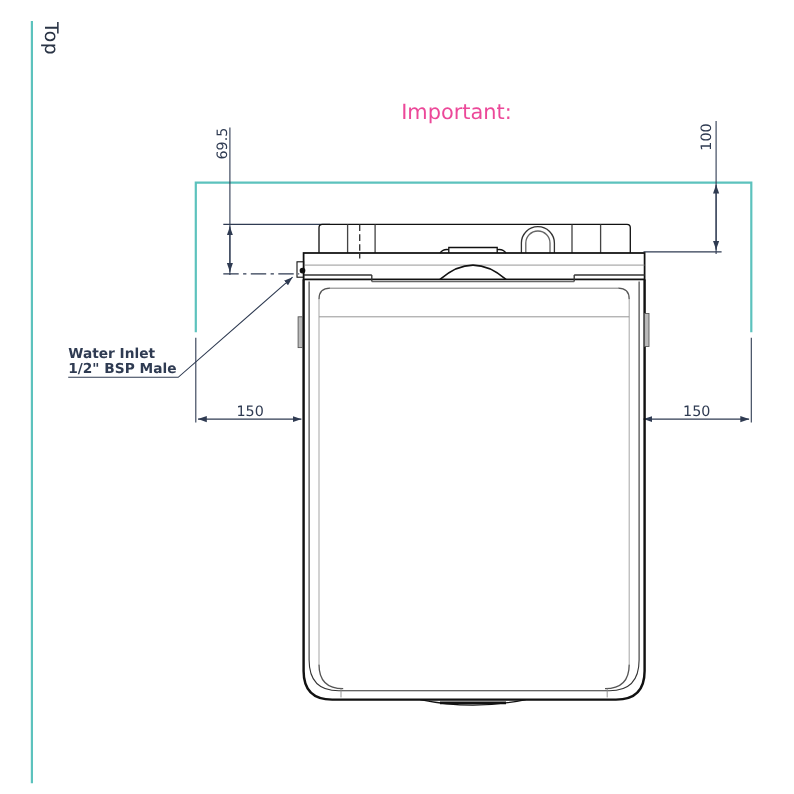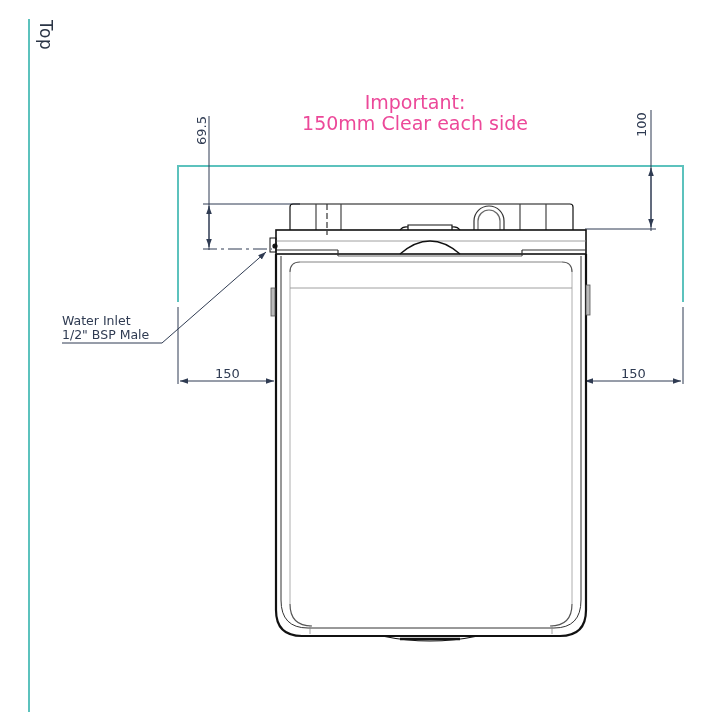--- a/index.html
+++ b/index.html
@@ -10,21 +10,21 @@
       transform-origin: left top; transform: rotate(90deg) translate(0, -22px);
       font-size: 17px; color: #2a3445; letter-spacing: 0.5px;
     }
     .note {
       position: absolute; left: 270px; top: 92px; width: 290px;
       text-align: center; font-size: 19px; line-height: 21px; color: #ec4899;
     }
     .note div { white-space: nowrap; }
     .dim-text { font-size: 13px; fill: #2f3b52; font-family: "DejaVu Sans", sans-serif; }
     .callout { position: absolute; left: 62px; top: 314px; font-size: 12.5px; line-height: 14px; color: #2f3b52; }
-    .callout div { white-space: nowrap; }
+    .callout div { white-space: nowrap; font-weight: bold; }
   </style>
 </head>
 <body>
 
 <div class="canvas">
 
   <svg width="722" height="722" viewBox="0 0 722 722" style="position:absolute;left:0;top:0;">
     <defs>
       <marker id="arr" viewBox="0 0 10 10" refX="10" refY="5" markerWidth="8" markerHeight="10" orient="auto-start-reverse" markerUnits="userSpaceOnUse">
         <path d="M0,1.5 L10,5 L0,8.5 z" fill="#2f3b52"></path>
@@ -116,21 +116,20 @@
 
       <path d="M382,636 Q430,646 478,636" stroke="#111" stroke-width="1.2"></path>
       <path d="M400,639 L460,639" stroke="#111" stroke-width="2.5"></path>
     </g>
   </svg>
 
   <div class="view-label">Top</div>
 
   <div class="note">
     <div>Important:</div>
-    <div>150mm Clear each side</div>
   </div>
 
   <div class="callout">
     <div>Water Inlet</div>
     <div>1/2" BSP Male</div>
   </div>
 
 </div>
 
 </body></html>

